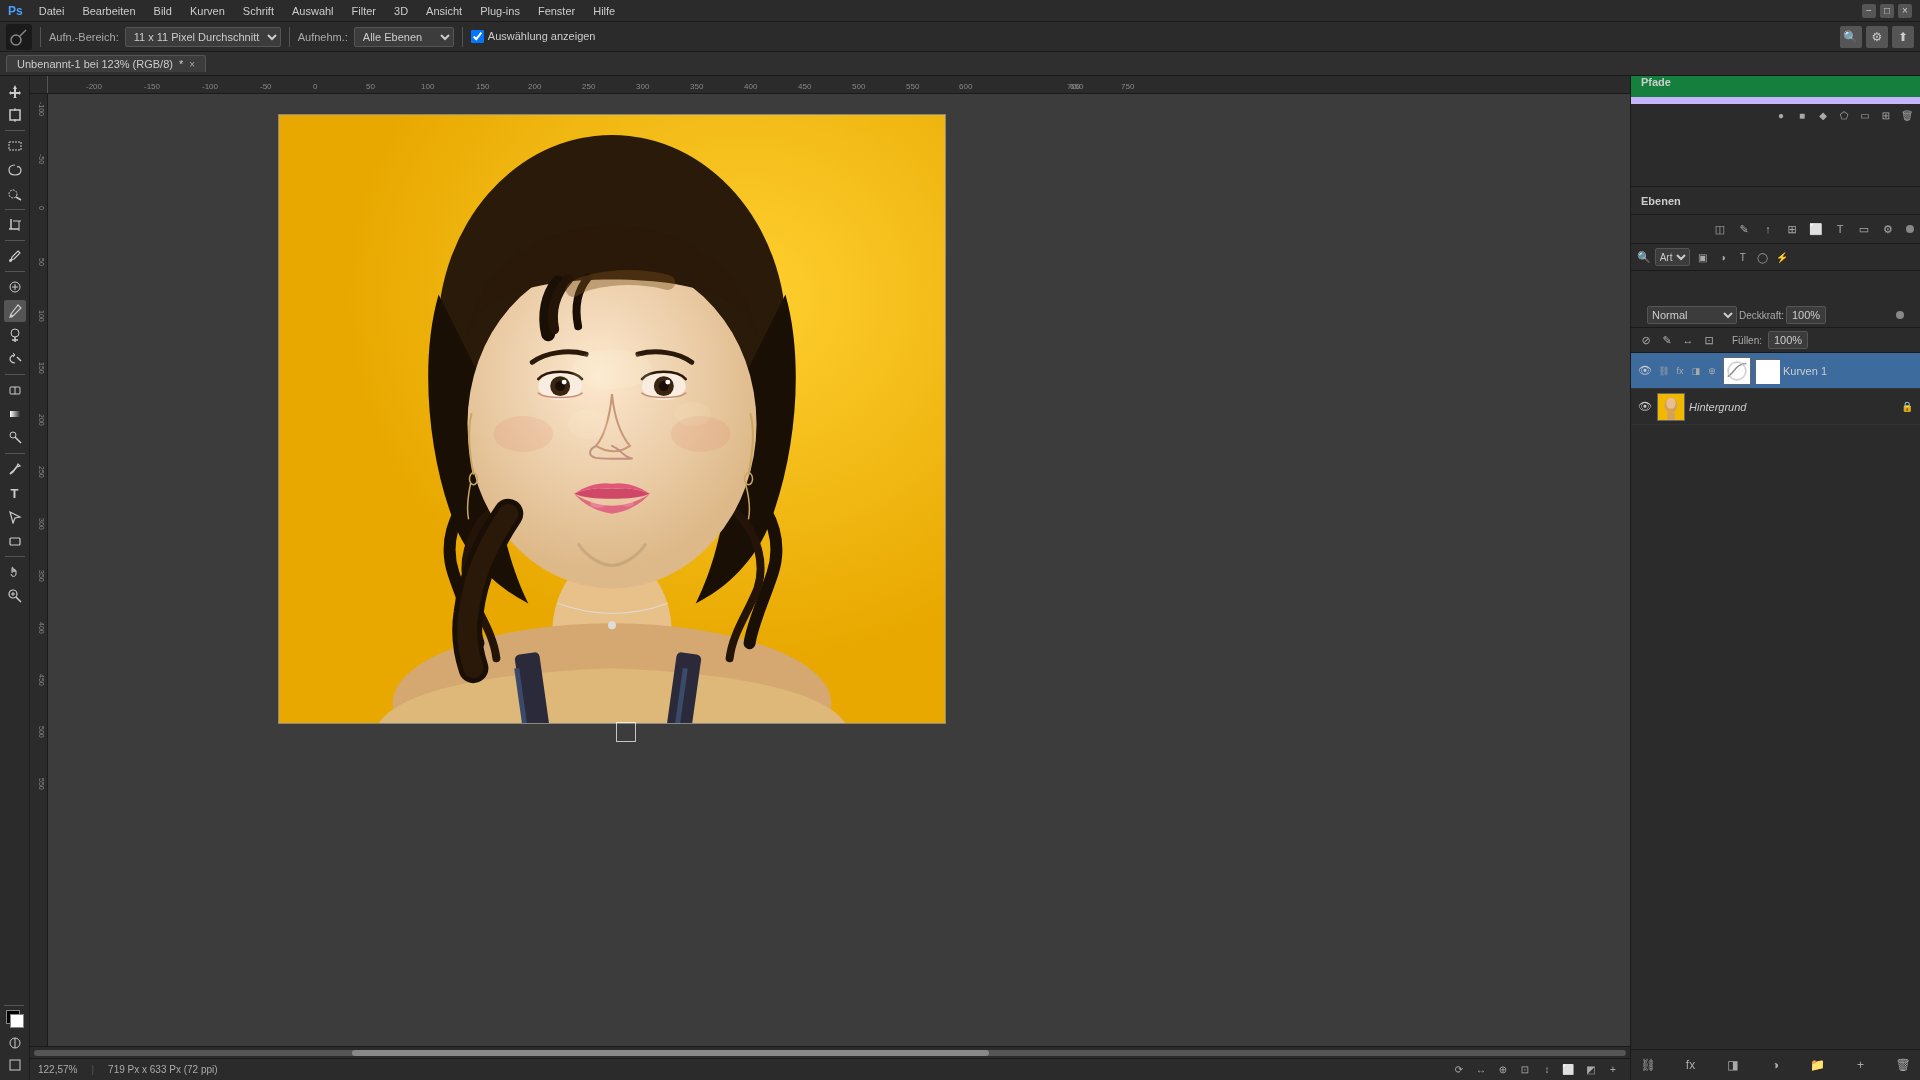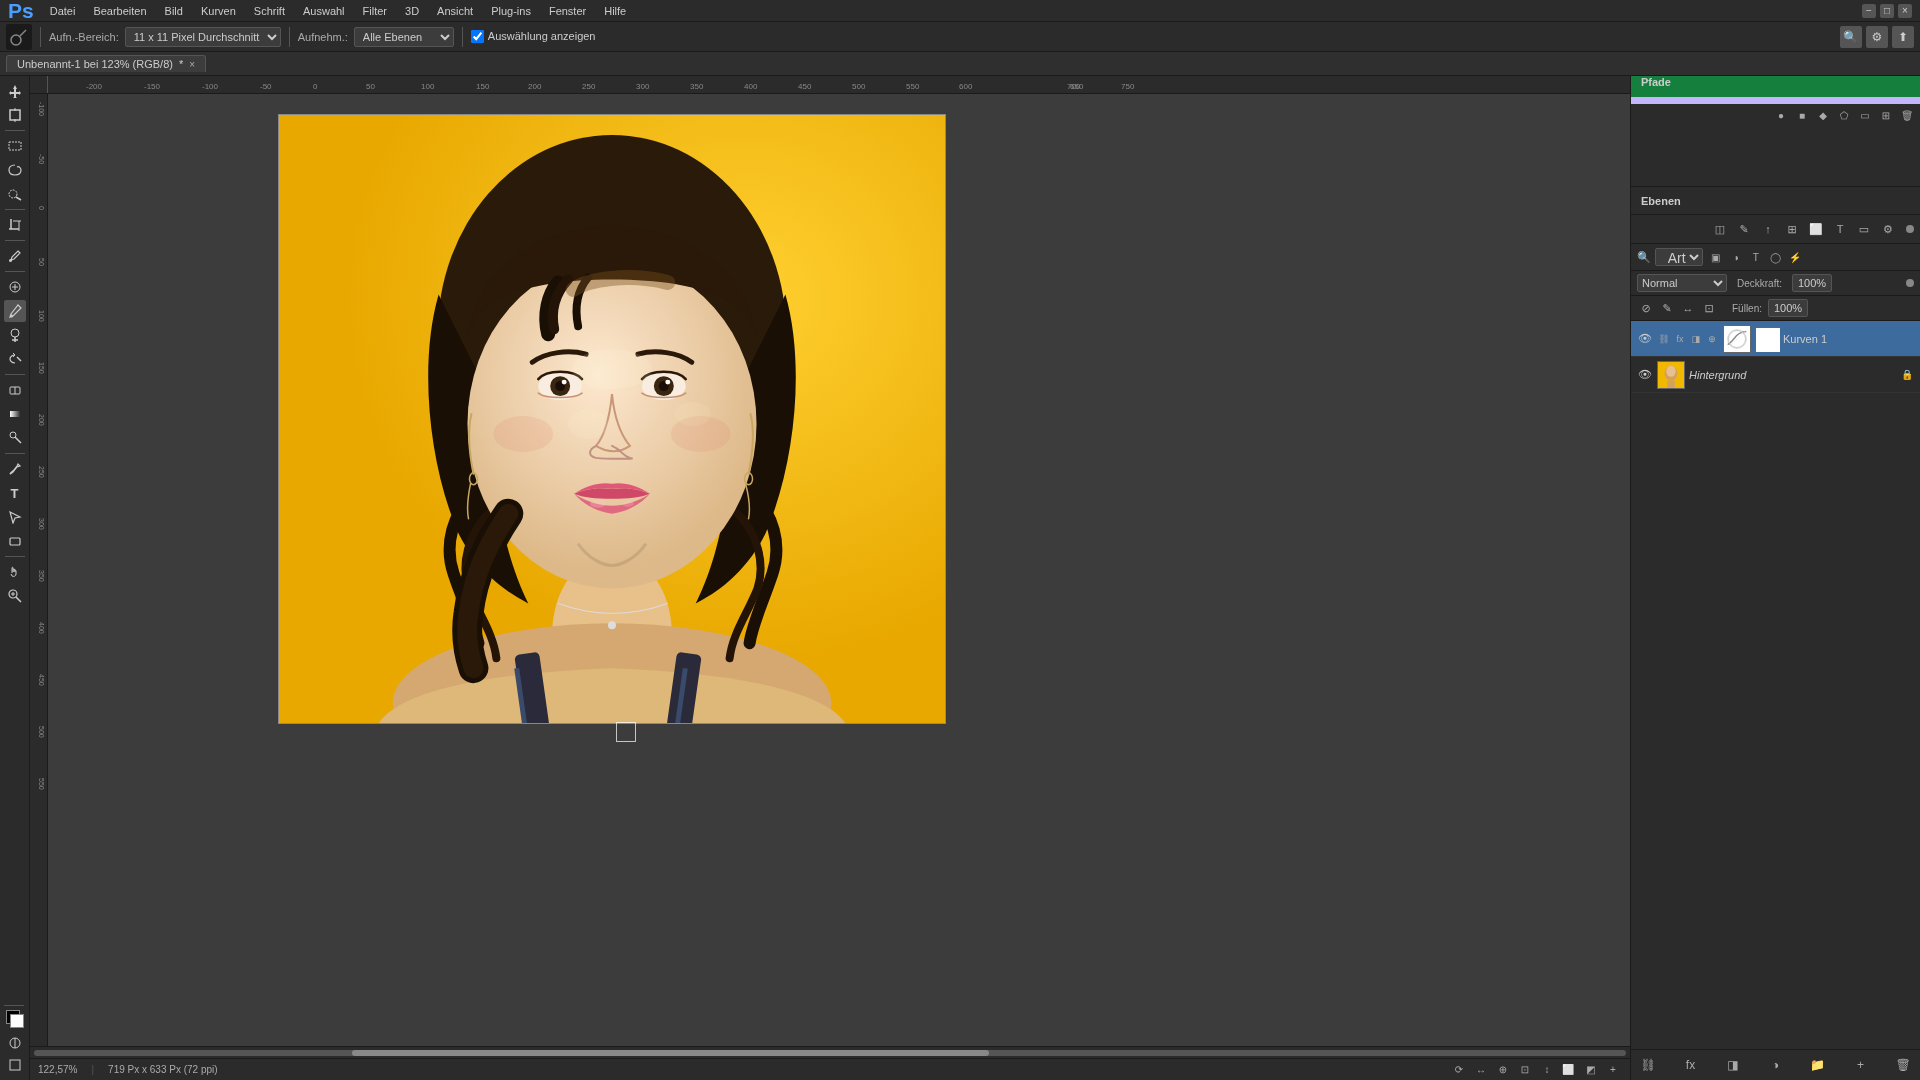--- a/index.html
+++ b/index.html
@@ -317,43 +317,43 @@
       border-bottom: 1px solid #1a1a1a;
     }
     .search-icon-span {
       font-size: 11px; color: #aaa;
     }
     .ebenen-kind-select {
       background: #3c3c3c;
       border: 1px solid #555;
       color: #ccc;
       height: 18px;
-      font-size: 14px;
-      border-radius: 2px;
-      padding-left: 8px;
+      font-size: 10px;
+      border-radius: 2px;
     }
     .ebenen-filter-icons {
       display: flex; gap: 2px;
     }
     .filter-icon-btn {
       width: 18px; height: 18px;
       background: transparent;
       border: none; color: #aaa;
       cursor: pointer; font-size: 10px;
       display: flex; align-items: center; justify-content: center;
       border-radius: 2px;
     }
 
     
     .blend-row {
       display: flex;
       align-items: center;
-      padding: 3px 6px;
-      gap: 10px;
+      padding: 3px 16px;
+      gap: 2px;
       border-bottom: 1px solid #1a1a1a;
+      margin-top: 32px;
     }
     .blend-select {
       background: #3c3c3c;
       border: 1px solid #555;
       color: #ccc;
       height: 18px;
       font-size: 11px;
       border-radius: 2px;
       width: 90px;
     }
@@ -488,21 +488,21 @@
       border: none; color: #aaa;
       cursor: pointer; font-size: 10px;
       border-radius: 2px;
       display: flex; align-items: center; justify-content: center;
     }
   </style>
 </head>
 <body>
 
 <div id="menu-bar">
-  <div style="color:#4a9eff;font-size:21px;font-weight:bold;margin-right:6px;">Ps</div>
+  <div style="color:#4a9eff;font-size:12px;font-weight:bold;margin-right:6px;">Ps</div>
   <div class="menu-item">Datei</div>
   <div class="menu-item">Bearbeiten</div>
   <div class="menu-item">Bild</div>
   <div class="menu-item">Kurven</div>
   <div class="menu-item">Schrift</div>
   <div class="menu-item">Auswahl</div>
   <div class="menu-item">Filter</div>
   <div class="menu-item">3D</div>
   <div class="menu-item">Ansicht</div>
   <div class="menu-item">Plug-ins</div>

